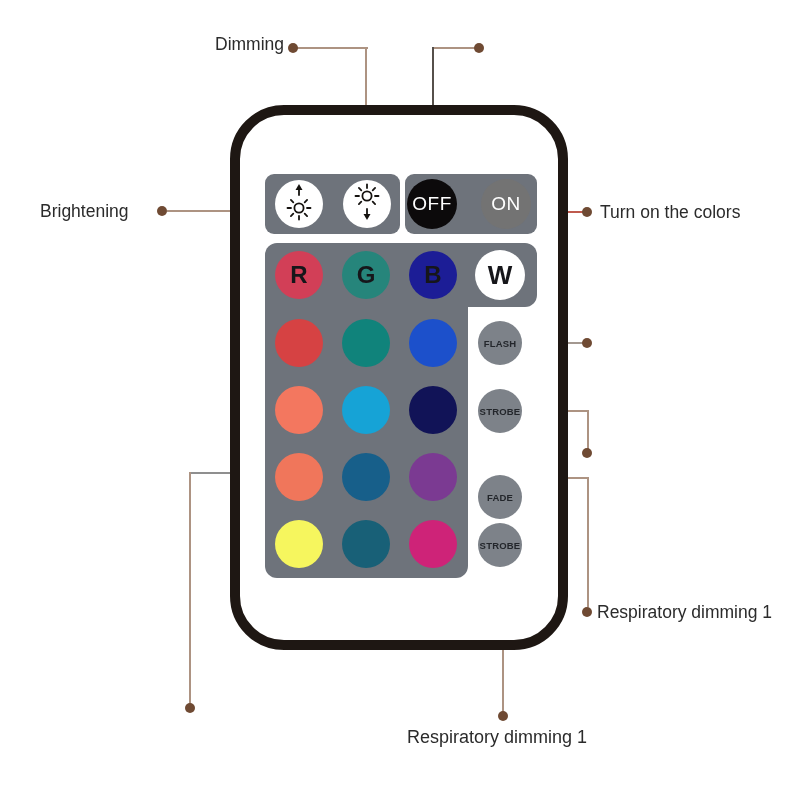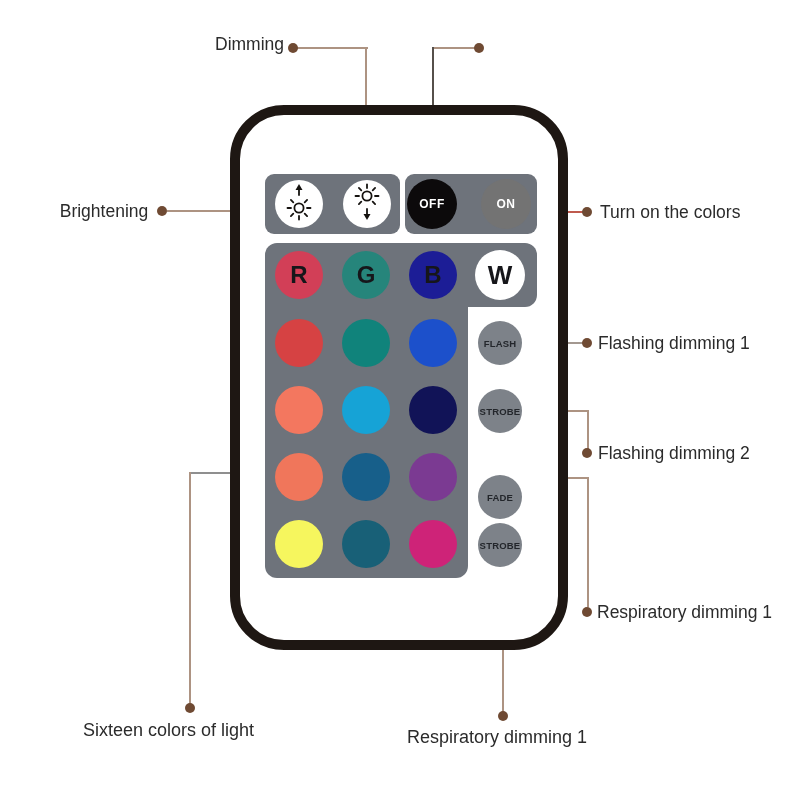--- a/index.html
+++ b/index.html
@@ -7,21 +7,21 @@
          font-family:"Liberation Sans", sans-serif;color:#2e2e2e;}
   
   .remote{position:absolute;left:230px;top:105px;width:338px;height:545px;
           box-sizing:border-box;border:10px solid #1e1713;border-radius:54px;background:#ffffff;}
   
   .panel{position:absolute;background:#6e737b;border-radius:9px;}
   
   .btn{position:absolute;border-radius:50%;display:flex;align-items:center;justify-content:center;
        font-weight:700;}
   .btn.letter{font-size:24px;color:#16161a;}
-  .btn.power{font-size:12px;letter-spacing:.5px;color:#ffffff;font-weight:700;}
+  .btn.power{font-size:19px;letter-spacing:.5px;color:#ffffff;font-weight:400;}
   .btn.mode{width:44px;height:44px;background:#7d8289;color:#23262b;font-size:9.5px;
             font-weight:800;letter-spacing:.2px;}
   .btn.white-btn{background:#ffffff;}
   
   .line{position:absolute;background:#ad9382;}
   .line.h{height:2px;}
   .line.v{width:2px;}
   .line.gray{background:#8f8f8f;}
   .line.dark{background:#56504b;}
   .line.red{background:#bf5a4d;}
@@ -55,27 +55,24 @@
   <div class="dot" style="left:157px;top:206px"></div>
   <div class="dot" style="left:288px;top:43px"></div>
   <div class="dot" style="left:474px;top:43px"></div>
   <div class="dot" style="left:582px;top:207px"></div>
   <div class="dot" style="left:582px;top:338px"></div>
   <div class="dot" style="left:582px;top:448px"></div>
   <div class="dot" style="left:582px;top:607px"></div>
   <div class="dot" style="left:185px;top:703px"></div>
   <div class="dot" style="left:498px;top:711px"></div>
 
-  <div class="lbl" style="left:48px;top:201px;width:112px;text-align:center">Brightening</div>
+  <div class="lbl" style="left:40px;top:201px;width:112px;text-align:left">Brightening</div>
   <div class="lbl" style="left:215px;top:34px">Dimming</div>
   <div class="lbl" style="left:600px;top:202px">Turn on the colors</div>
-  <div class="lbl" style="left:598px;top:333px">Flashing dimming 1</div>
-  <div class="lbl" style="left:598px;top:443px">Flashing dimming 2</div>
   <div class="lbl" style="left:597px;top:602px">Respiratory dimming 1</div>
-  <div class="lbl big" style="left:83px;top:720px">Sixteen colors of light</div>
   <div class="lbl big" style="left:407px;top:727px">Respiratory dimming 1</div>
 
   <div class="remote"></div>
 
   <div class="panel" style="left:265px;top:174px;width:135px;height:60px"></div>
   <div class="btn white-btn" style="left:275px;top:180px;width:48px;height:48px">
     <span>
       <svg width="26" height="40" viewBox="0 0 26 40">
         <path d="M13 2 L9.5 8 L16.5 8 Z" fill="#15120f"></path>
         <line class="stroke" x1="13" y1="7" x2="13" y2="13"></line>

